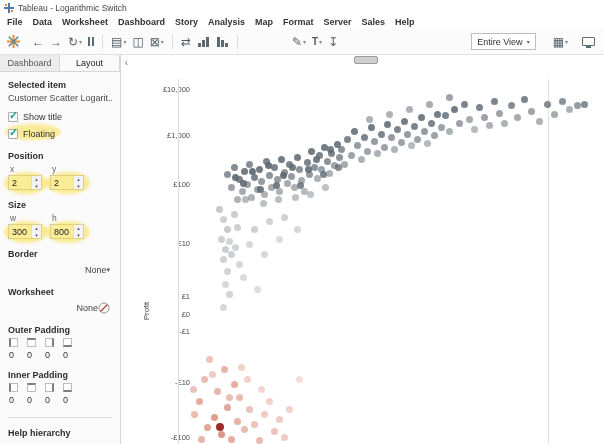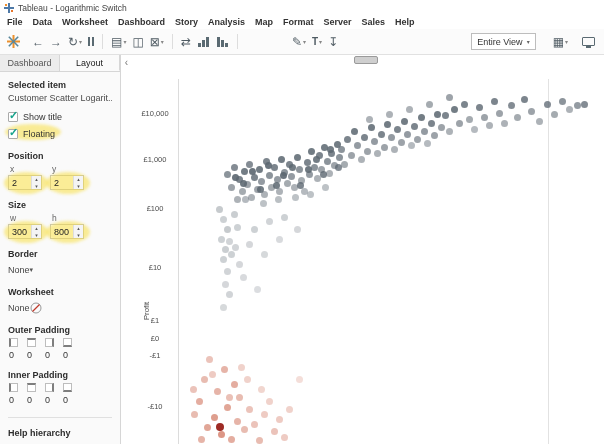--- a/index.html
+++ b/index.html
@@ -49,39 +49,39 @@
   .pair-labels { display:flex; padding-left:2px; color:#666; font-size:8.5px; margin-bottom:1px; }
   .pair-labels span { width:42px; }
   .pair-row { display:flex; gap:8px; }
   .spin { position:relative; display:flex; width:34px; height:15px; border:1px solid #c2c2c2; background:#fff; align-items:stretch; }
   .spin .val { flex:1; padding:1.5px 0 0 3px; font-size:9px; color:#222; position:relative; z-index:1; }
   .spin .arrows { width:10px; border-left:1px solid #ddd; display:flex; flex-direction:column; position:relative; z-index:1; background:#f4f4f4; }
   .spin .ar { flex:1; font-size:5px; line-height:6px; text-align:center; color:#555; }
   .hl { position:absolute; pointer-events:none; background:rgba(248,222,66,0.55); border-radius:50%; filter:blur(1.5px); z-index:0; }
   .hl-floating { left:-3px; top:-2px; width:56px; height:16px; }
   .hl-field { left:-5px; top:-4px; width:44px; height:22px; }
-  .dd-row { display:flex; justify-content:flex-start; align-items:center; height:15px; color:#444; padding-right:2px; }
+  .dd-row { display:flex; justify-content:flex-end; align-items:center; height:15px; color:#444; padding-right:2px; }
   .dd-row .caret { font-size:7px; color:#555; }
   .pad-icons { display:flex; gap:9px; align-items:center; margin:2px 0 3px 1px; }
   .pi { width:9px; height:9px; border:1px solid #bdbdbd; display:inline-block; background:#fff; }
   .pi.l { border-left:2px solid #7e7e7e; } .pi.t { border-top:2px solid #7e7e7e; }
   .pi.r { border-right:2px solid #7e7e7e; } .pi.b { border-bottom:2px solid #7e7e7e; }
   .pad-vals { display:flex; color:#333; margin-left:1px; }
   .pad-vals span { width:18px; }
   .side-divider { border-top:1px solid #e0e0e0; margin-top:12px; }
 
   
   .collapse-strip { width:11px; flex:none; background:#fff; }
   .collapse-btn { display:block; width:11px; text-align:center; font-size:10px; color:#777; padding-top:2px; }
 
   
   .main { flex:1; position:relative; background:#fff; overflow:hidden; }
   .chart-title { position:absolute; left:6px; top:3px; font-size:12.5px; color:#4a4a4a; }
   .drag-handle { position:absolute; left:222px; top:1px; width:24px; height:8px; background:#cfcfcf; border:1px solid #9a9a9a; border-radius:2px; }
-  .ytick { position:absolute; left:2px; width:42px; text-align:center; font-size:7.5px; color:#4c4c4c;margin-top:24px; }
+  .ytick { position:absolute; left:16px; width:42px; text-align:right; font-size:7.5px; color:#4c4c4c; }
   .ylabel { position:absolute; left:14px; top:256px; transform:translate(-50%,-50%) rotate(-90deg); font-size:8px; color:#4c4c4c; white-space:nowrap; }
   .plot { position:absolute; left:46px; top:24px; width:426px; height:366px; border-left:1px solid #dcdcdc; }
   .plot .vline { position:absolute; left:369px; top:0; width:1px; height:100%; background:#e2e2e2; }
   .pt { position:absolute; width:7px; height:7px; border-radius:50%; margin:-3.5px 0 0 -3.5px; }
 </style>
 </head>
 <body>
 
 <div class="app">
 

